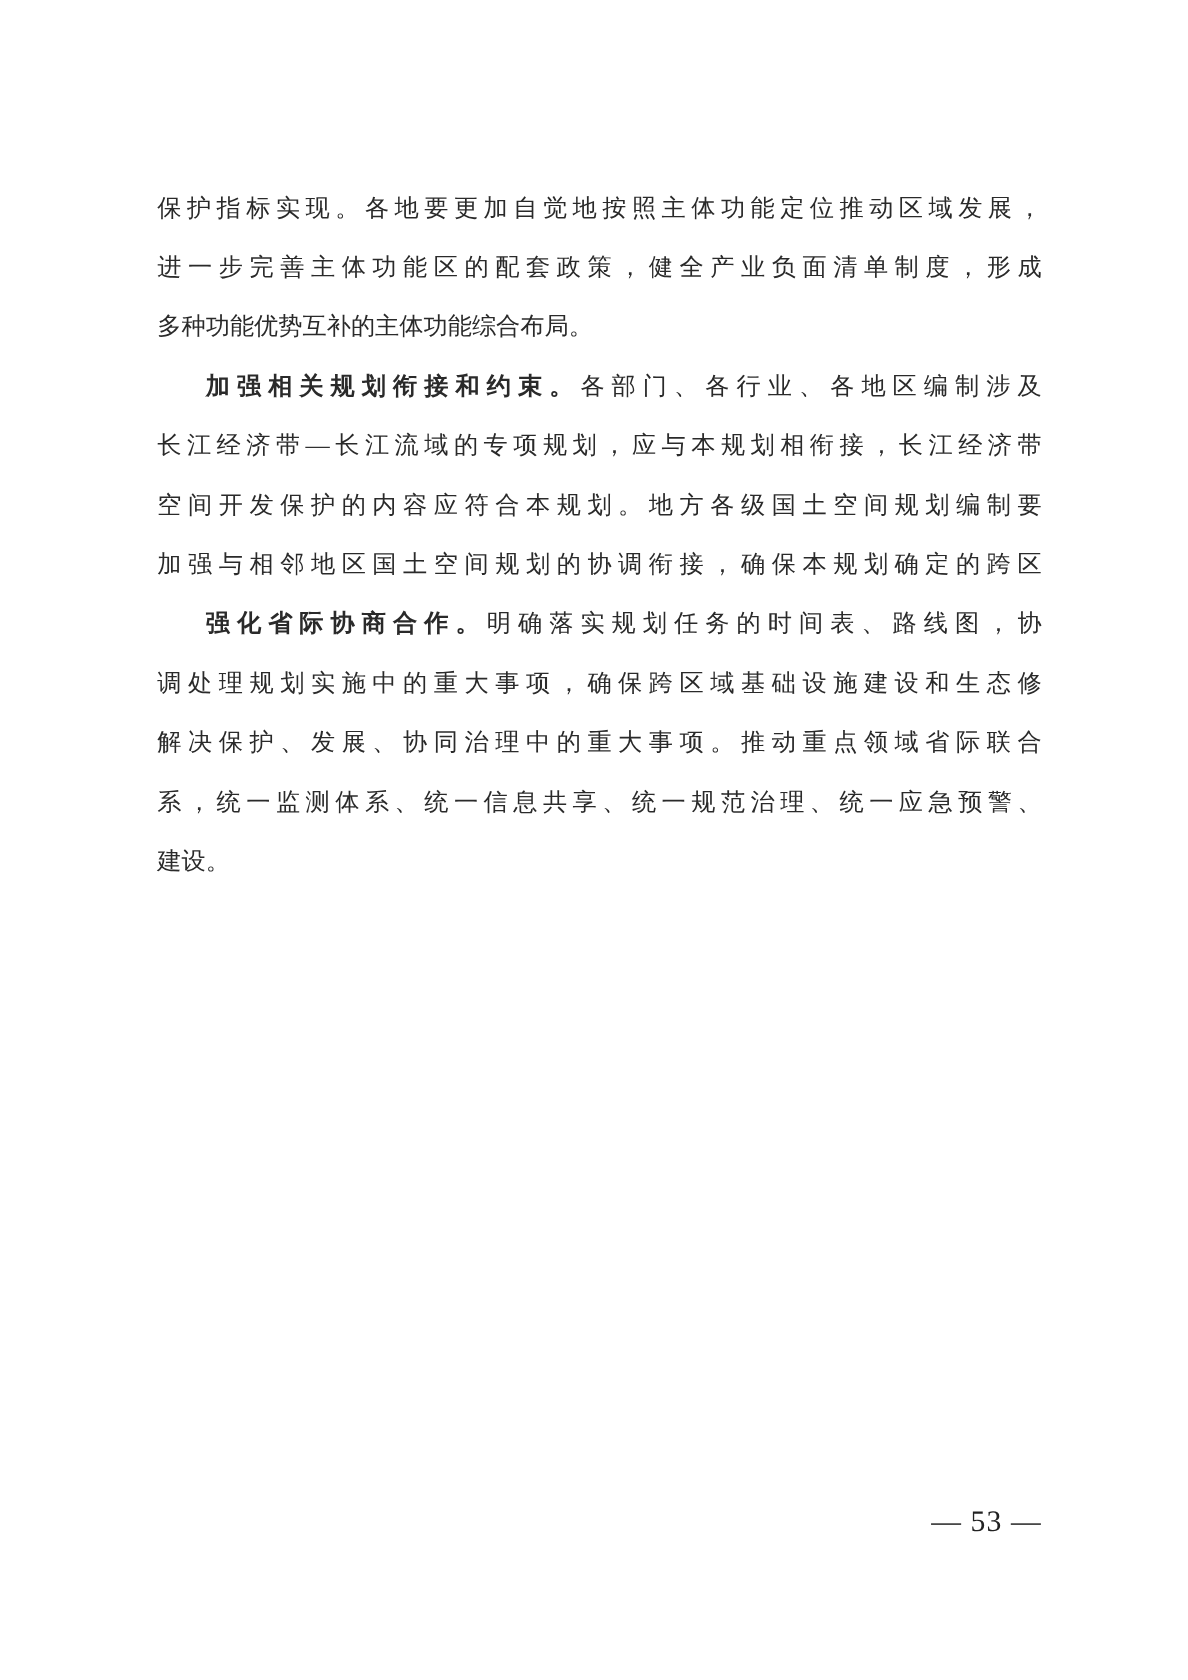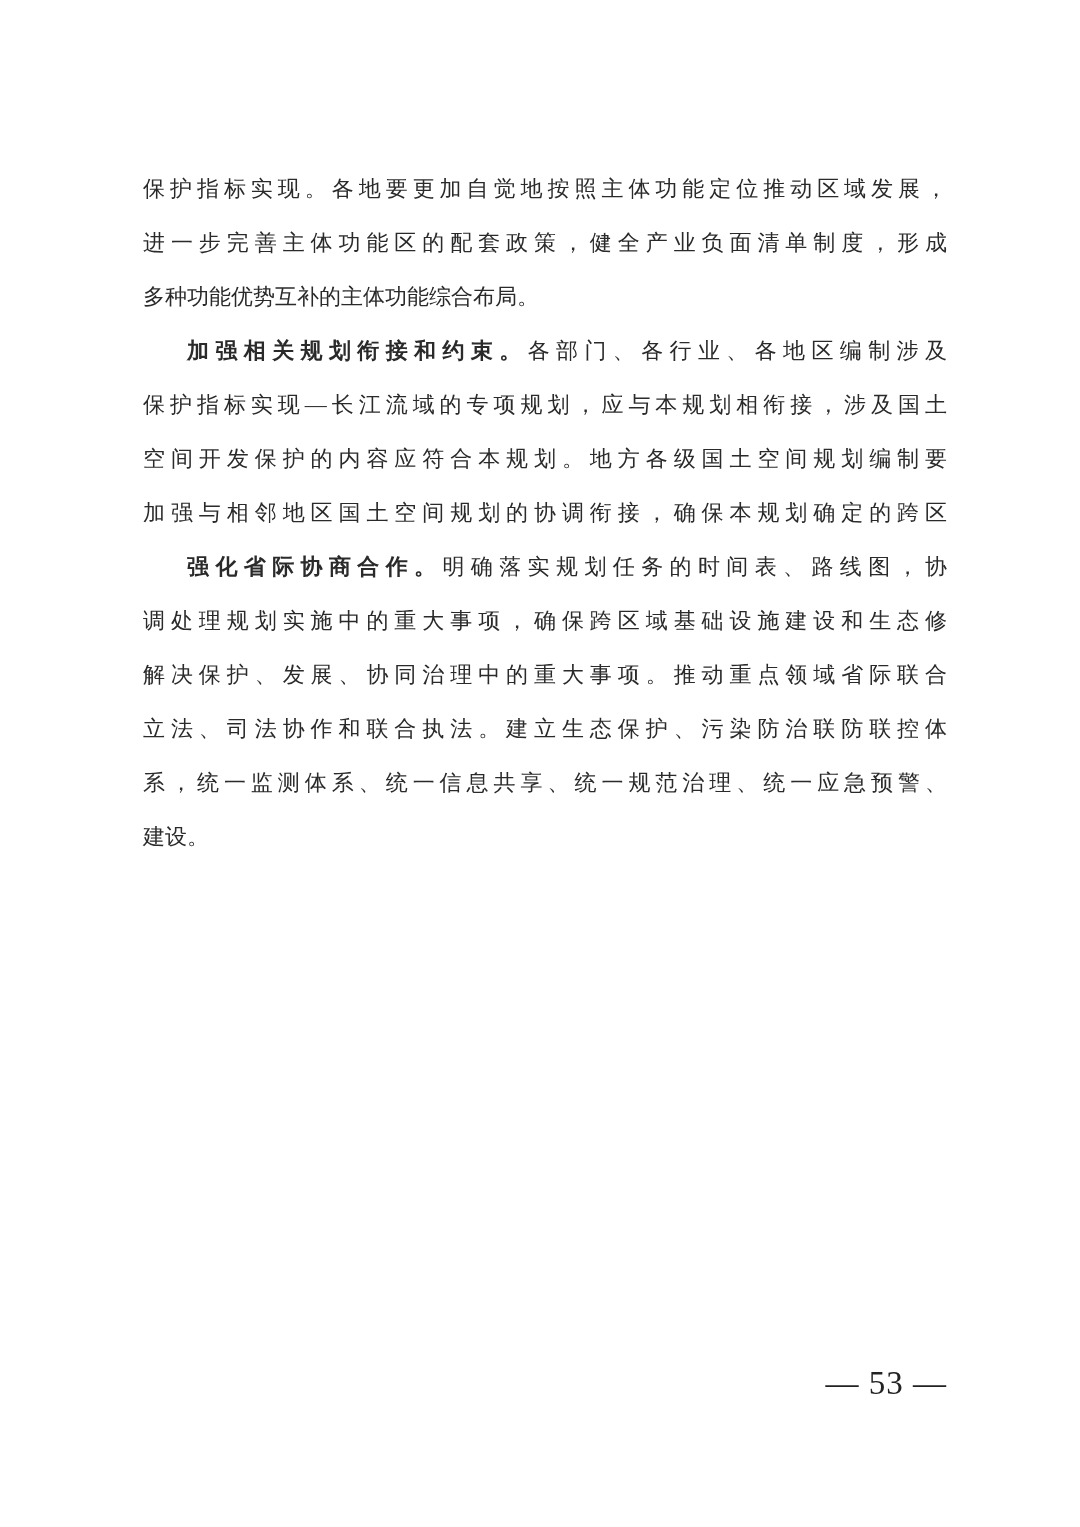--- a/index.html
+++ b/index.html
@@ -44,44 +44,43 @@
   .line b {
     font-weight: bold;
     margin-top: 16px;
   }
   .footer {
     position: absolute;
     top: 1356px;
     right: 133px;
     height: 54px;
     line-height: 54px;
-    font-size: 33px;
+    font-size: 27px;
     color: #222222;
     letter-spacing: 1px;
   }
 </style>
 </head>
 <body>
 
 <div class="page">
 
   <div class="content">
     <div class="line"><span>保护指标实现。各地要更加自觉地按照主体功能定位推动区域发展，</span></div>
     <div class="line"><span>进一步完善主体功能区的配套政策，健全产业负面清单制度，形成</span></div>
     <div class="line end"><span>多种功能优势互补的主体功能综合布局。</span></div>
 
     <div class="line ind"><b>加强相关规划衔接和约束。</b><span>各部门、各行业、各地区编制涉及</span></div>
-    <div class="line"><span>保护指标实现—长江流域的专项规划，应与本规划相衔接，涉及国土</span></div>
+    <div class="line"><span>长江经济带—长江流域的专项规划，应与本规划相衔接，长江经济带</span></div>
     <div class="line"><span>空间开发保护的内容应符合本规划。地方各级国土空间规划编制要</span></div>
     <div class="line"><span>加强与相邻地区国土空间规划的协调衔接，确保本规划确定的跨区</span></div>
 
     <div class="line ind"><b>强化省际协商合作。</b><span>明确落实规划任务的时间表、路线图，协</span></div>
     <div class="line"><span>调处理规划实施中的重大事项，确保跨区域基础设施建设和生态修</span></div>
     <div class="line"><span>解决保护、发展、协同治理中的重大事项。推动重点领域省际联合</span></div>
-    <div class="line"><span>立法、司法协作和联合执法。建立生态保护、污染防治联防联控体</span></div>
     <div class="line"><span>系，统一监测体系、统一信息共享、统一规范治理、统一应急预警、</span></div>
     <div class="line end"><span>建设。</span></div>
   </div>
 
   <div class="footer">
     <span>— 53 —</span>
   </div>
 
 </div>
 

